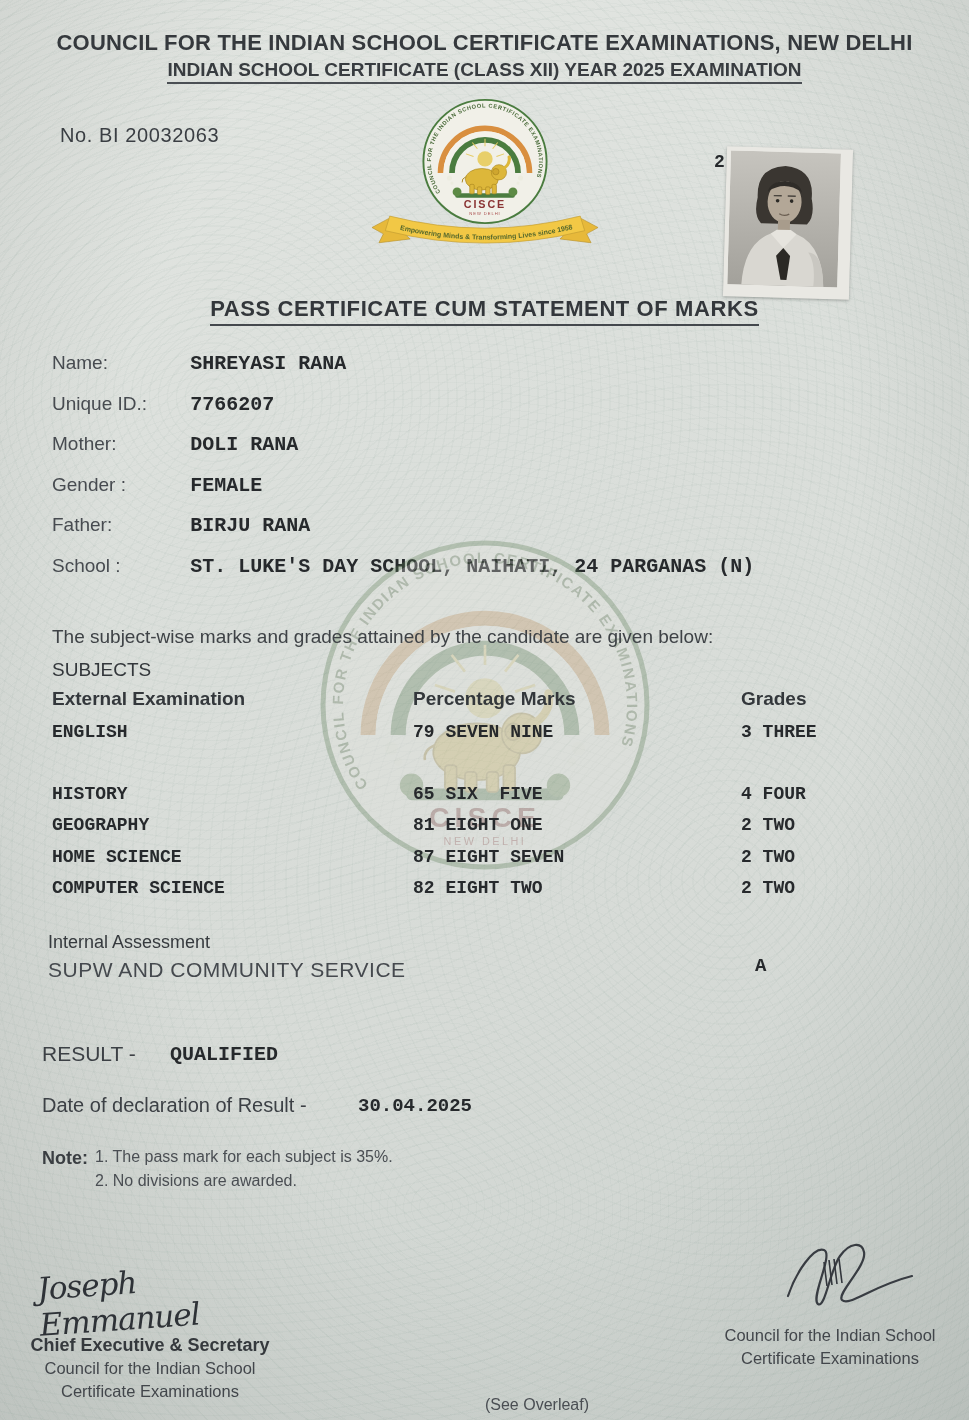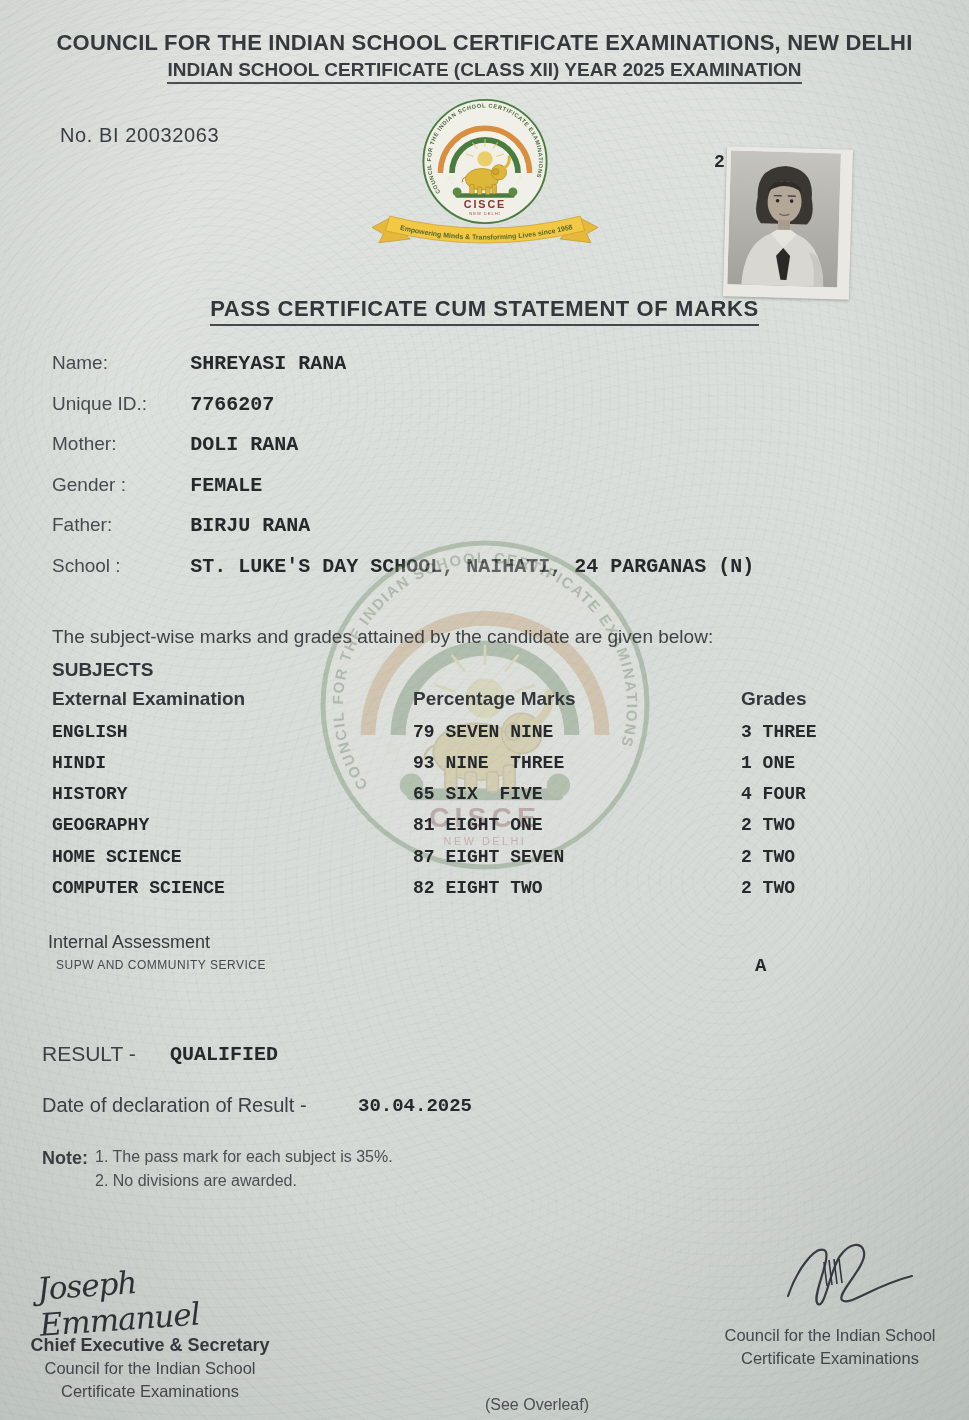--- a/index.html
+++ b/index.html
@@ -22,29 +22,29 @@
   .h2 span{border-bottom:2px solid #4b4f54;padding-bottom:2px;}
   .certno{left:60px;top:124px;font-size:20px;color:#3a3e43;letter-spacing:.6px;}
   .codes{left:693px;top:110px;width:172px;text-align:center;font-size:18px;line-height:21px;letter-spacing:1px;}
   .title{top:296px;font-size:22px;font-weight:700;color:#33373b;letter-spacing:.6px;}
   .title span{border-bottom:2px solid #44484d;padding-bottom:3px;}
   .details{left:52px;top:352px;}
   .drow{height:40.5px;font-size:19px;}
   .dlabel{display:inline-block;width:133px;color:#474b50;}
   .dvalue{font-size:20px;}
   .intro{left:52px;top:626px;font-size:19px;color:#3e4246;}
-  .subjects-title{left:52px;top:659px;font-size:19px;font-weight:700;color:#33373b;}
+  .subjects-title{left:52px;top:659px;font-size:19px;font-weight:400;color:#33373b;}
   .colhead{top:688px;font-size:19px;font-weight:700;color:#33373b;}
   .col-name{left:52px;}.col-marks{left:413px;}.col-grade{left:741px;}
   .srow{position:absolute;left:0;width:100%;height:31px;font-size:18px;}
   .srow .c1{position:absolute;left:52px;}
   .srow .c2{position:absolute;left:413px;}
   .srow .c3{position:absolute;left:741px;}
   .ia-title{left:48px;top:932px;font-size:18px;font-weight:400;color:#363a3e;}
-  .ia-name{left:56px;top:958px;font-size:12px;color:#45494e;letter-spacing:.5px;}
+  .ia-name{left:48px;top:958px;font-size:21px;color:#45494e;letter-spacing:.5px;}
   .ia-grade{left:755px;top:955px;font-size:19px;}
   .result-label{left:42px;top:1042px;font-size:21px;color:#3c4045;}
   .result-value{left:170px;top:1043px;font-size:20px;}
   .date-label{left:42px;top:1094px;font-size:20px;color:#3c4045;}
   .date-value{left:358px;top:1095px;font-size:19px;}
   .note-label{left:42px;top:1148px;font-size:18px;font-weight:700;color:#3a3e42;}
   .note-i1{left:95px;top:1148px;font-size:16px;color:#4a4e53;}
   .note-i2{left:95px;top:1172px;font-size:16px;color:#4a4e53;}
   .sig-left{left:38px;top:1262px;width:250px;height:66px;
     font-family:"DejaVu Serif",serif;font-style:italic;font-size:31px;color:#2e3237;
@@ -196,25 +196,20 @@
   <div class="abs subjects-title">SUBJECTS</div>
   <div class="abs colhead col-name">External Examination</div>
   <div class="abs colhead col-marks">Percentage Marks</div>
   <div class="abs colhead col-grade">Grades</div>
 
   <div class="srow" style="top:722px">
     <span class="c1 mono">ENGLISH</span>
     <span class="c2 mono">79 SEVEN NINE</span>
     <span class="c3 mono">3 THREE</span>
   </div>
-  <div class="srow" style="top:753px">
-    <span class="c1 mono">HINDI</span>
-    <span class="c2 mono">93 NINE  THREE</span>
-    <span class="c3 mono">1 ONE</span>
-  </div>
   <div class="srow" style="top:784px">
     <span class="c1 mono">HISTORY</span>
     <span class="c2 mono">65 SIX  FIVE</span>
     <span class="c3 mono">4 FOUR</span>
   </div>
   <div class="srow" style="top:815px">
     <span class="c1 mono">GEOGRAPHY</span>
     <span class="c2 mono">81 EIGHT ONE</span>
     <span class="c3 mono">2 TWO</span>
   </div>

